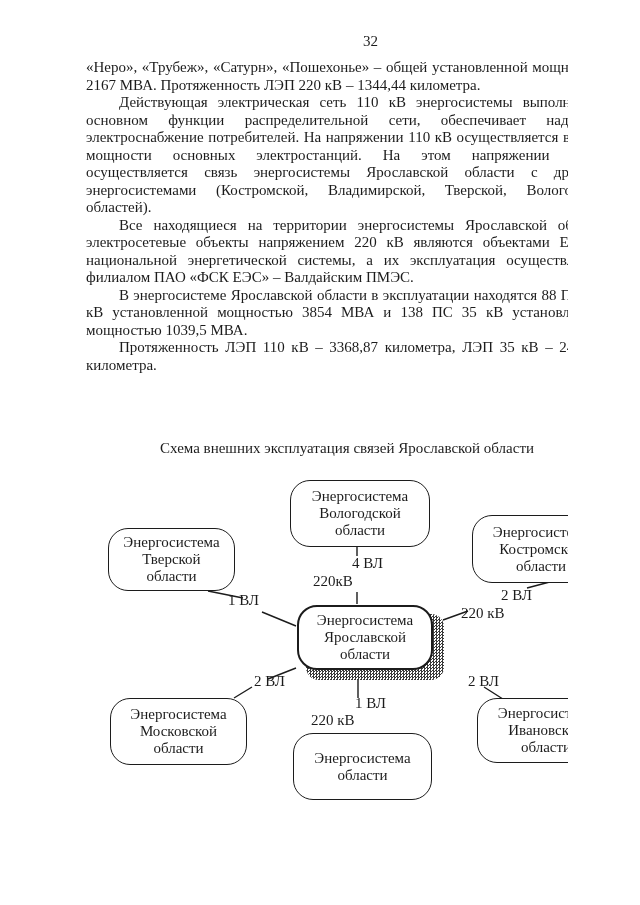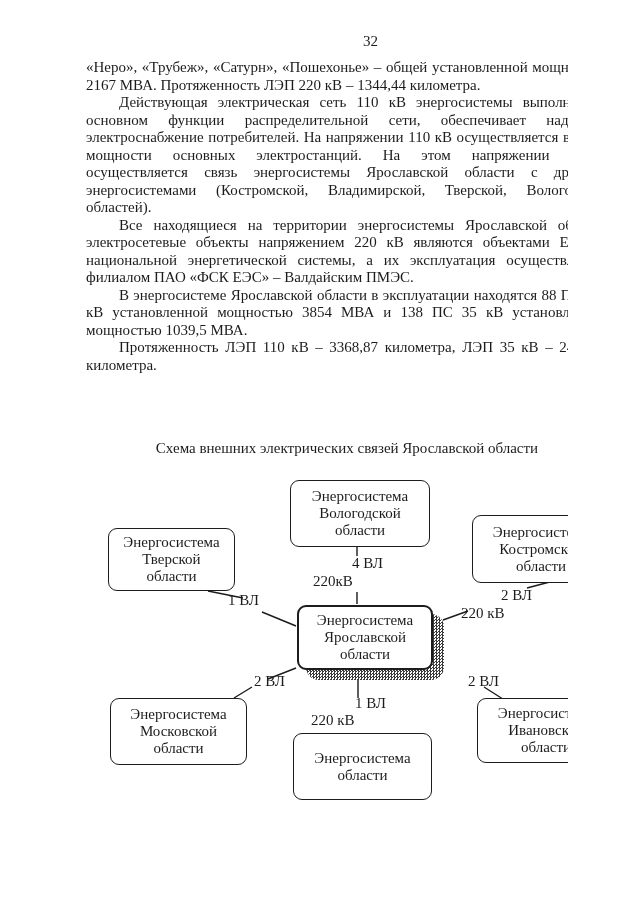--- a/index.html
+++ b/index.html
@@ -19,21 +19,21 @@
     text-align:center;font-size:15px;line-height:18.5px;
   }
   .caption{
     position:absolute;top:440px;left:86px;width:522px;
     text-align:center;font-size:15px;
   }
   .diagram{position:absolute;top:470px;left:0;width:640px;height:360px;}
   .connectors{position:absolute;top:0;left:0;pointer-events:none;}
   .node{
     position:absolute;box-sizing:border-box;background:#ffffff;
-    border:1.5px solid #1c1c1c;border-radius:9px;
+    border:1.5px solid #1c1c1c;border-radius:20px;
     display:flex;flex-direction:column;justify-content:center;
     text-align:center;font-size:15px;line-height:17px;
   }
   .node span{display:block;}
   #node-tver{left:108px;top:58px;width:127px;height:63px;}
   #node-vologda{left:290px;top:10px;width:140px;height:67px;}
   #node-kostroma{left:472px;top:45px;width:138px;height:68px;}
   #node-yaroslavl{left:297px;top:135px;width:136px;height:65px;border-width:2px;}
   #node-moscow{left:110px;top:228px;width:137px;height:67px;}
   #node-vladimir{left:293px;top:263px;width:139px;height:67px;}
@@ -64,21 +64,21 @@
 
   <div class="body-text">
     <p class="noindent">«Неро», «Трубеж», «Сатурн», «Пошехонье» – общей установленной мощностью 2167 МВА. Протяженность ЛЭП 220 кВ – 1344,44 километра.</p>
     <p>Действующая электрическая сеть 110 кВ энергосистемы выполняет в основном функции распределительной сети, обеспечивает надежное электроснабжение потребителей. На напряжении 110 кВ осуществляется выдача мощности основных электростанций. На этом напряжении также осуществляется связь энергосистемы Ярославской области с другими энергосистемами (Костромской, Владимирской, Тверской, Вологодской областей).</p>
     <p>Все находящиеся на территории энергосистемы Ярославской области электросетевые объекты напряжением 220 кВ являются объектами Единой национальной энергетической системы, а их эксплуатация осуществляется филиалом ПАО «ФСК ЕЭС» – Валдайским ПМЭС.</p>
     <p>В энергосистеме Ярославской области в эксплуатации находятся 88 ПС 110 кВ установленной мощностью 3854 МВА и 138 ПС 35 кВ установленной мощностью 1039,5 МВА.</p>
     <p>Протяженность ЛЭП 110 кВ – 3368,87 километра, ЛЭП 35 кВ – 2432,29 километра.</p>
   </div>
 
 
-  <div class="caption">Схема внешних электрических связей Ярославской области</div>
+  <div class="caption">Схема внешних эксплуатация связей Ярославской области</div>
 
   <div class="diagram">
 
     <svg class="connectors" width="640" height="360" viewBox="0 0 640 360">
       <path d="M357,77 V86 M357,122 V134
                M208,121 L243,128 M262,142 L296,156
                M561,109 L527,118 M443,150 L468,141
                M296,198 L268,209 M252,217 L234,228
                M358,208 V228
                M484,217 L506,231" stroke="#1c1c1c" stroke-width="1.4" fill="none"></path>

